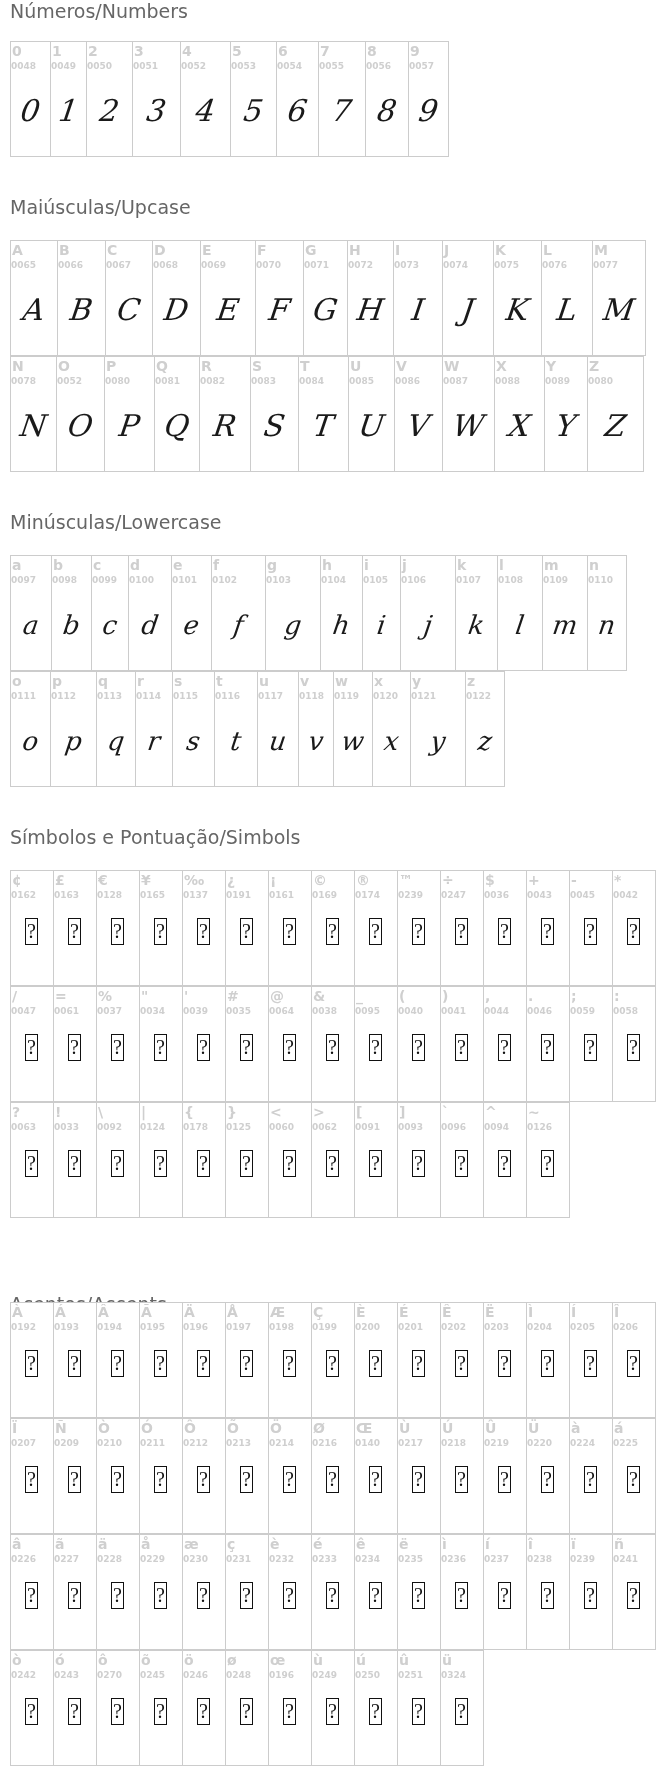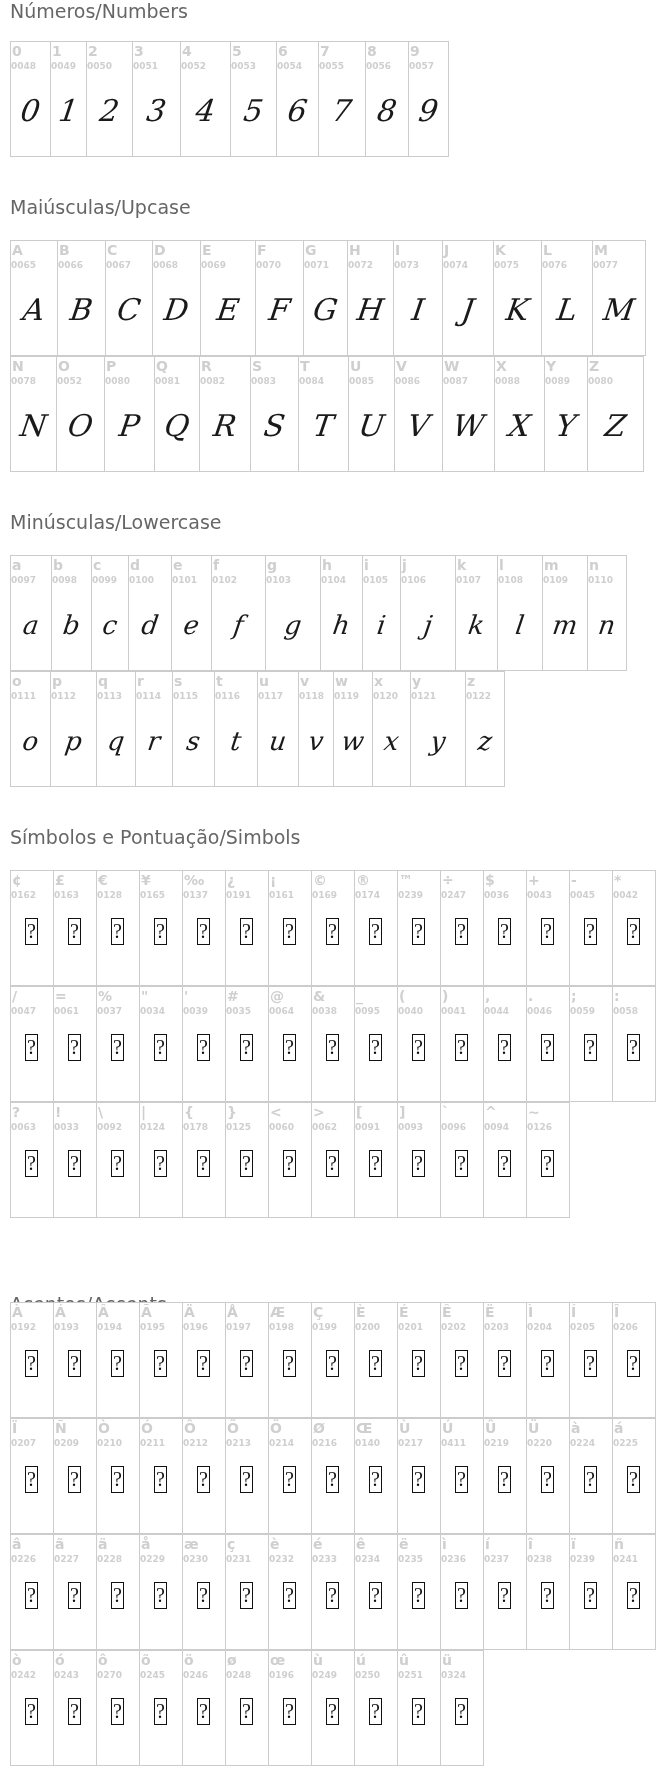--- a/index.html
+++ b/index.html
@@ -726,21 +726,21 @@
         <span class="code">0140</span>
         <span class="missing">?</span>
       </div>
     <div class="cell" style="left:387px;width:44px;">
         <span class="ch">Ù</span>
         <span class="code">0217</span>
         <span class="missing">?</span>
       </div>
     <div class="cell" style="left:430px;width:44px;">
         <span class="ch">Ú</span>
-        <span class="code">0411</span>
+        <span class="code">0218</span>
         <span class="missing">?</span>
       </div>
     <div class="cell" style="left:473px;width:44px;">
         <span class="ch">Û</span>
         <span class="code">0219</span>
         <span class="missing">?</span>
       </div>
     <div class="cell" style="left:516px;width:44px;">
         <span class="ch">Ü</span>
         <span class="code">0220</span>

